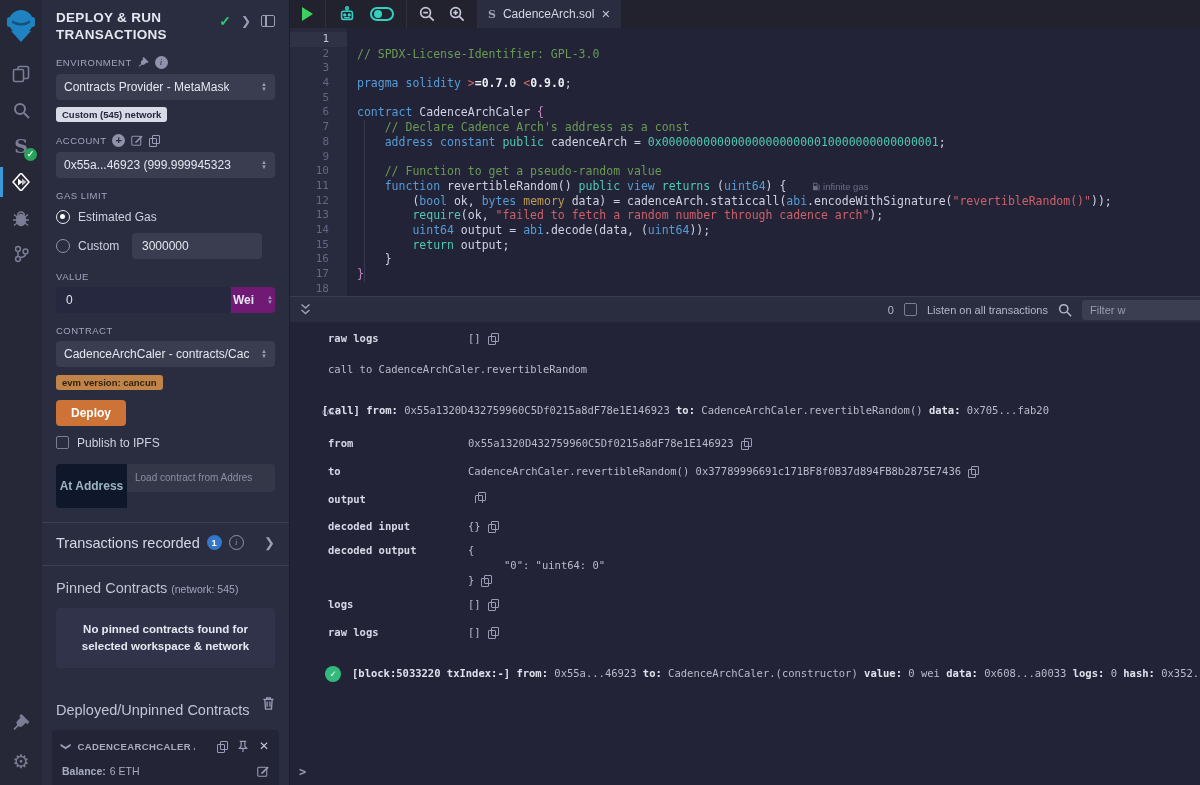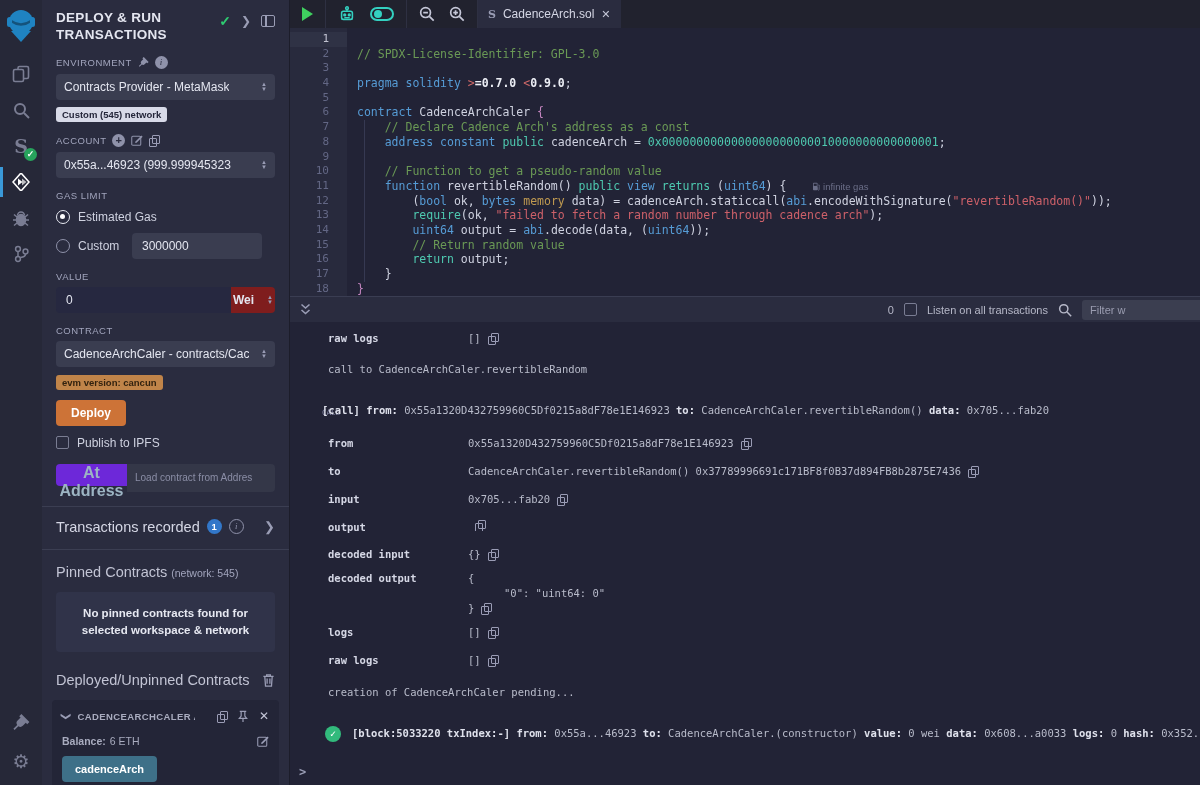--- a/index.html
+++ b/index.html
@@ -57,31 +57,31 @@
   .radio-row { display:flex; align-items:center; gap:8px; margin-top:9px; font-size:12px; color:#cfd2e0; }
   .radio { width:14px; height:14px; border-radius:50%; border:1.5px solid #8f92aa; position:relative; }
   .radio.sel { border-color:#e8eaf2; }
   .radio.sel::before { content:""; position:absolute; left:3px; top:3px; width:5px; height:5px;
     border-radius:50%; background:#ffffff; }
   .gas-input { width:130px; height:26px; background:#3a3d50; border:none; border-radius:4px;
     color:#e4e6f0; font-size:12px; padding:0 10px; }
   .value-row { display:flex; margin-top:5px; }
   .value-input { flex:1; height:26px; background:#262840; border:none; border-radius:4px 0 0 4px;
     color:#e4e6f0; font-size:12px; padding:0 10px; }
-  .unit-box { width:54px; height:26px; background:#7f1d1d; border-radius:0 4px 4px 0;
+  .unit-box { width:54px; height:26px; background:#701a75; border-radius:0 4px 4px 0;
     display:flex; align-items:center; justify-content:center; gap:9px; font-size:12px;
     font-weight:bold; color:#e4e6f0; cursor:pointer; }
 
   .deploy-btn { margin-top:10px; background:#cd7337; color:#fff; font-weight:bold; font-size:12px;
     border:none; border-radius:4px; padding:6px 15px; cursor:pointer; }
   .chk-row { display:flex; align-items:center; gap:8px; margin-top:10px; font-size:12px; }
   .checkbox { width:13px; height:13px; border:1.5px solid #7a7d93; border-radius:2px; background:transparent; }
   .ataddr-row { display:flex; margin-top:14px; }
-  .ataddr-btn { width:90px; height:22px; background:#6d28d9; border:none; border-radius:4px 0 0 4px;
-    color:#9cb4c3; font-weight:bold; font-size:16px; cursor:pointer; }
+  .ataddr-btn { width:90px; height:44px; background:#0f172a; border:none; border-radius:4px 0 0 4px;
+    color:#9cb4c3; font-weight:bold; font-size:12px; cursor:pointer; }
   .ataddr-input { flex:1; height:28px; background:#343748; border:none; border-radius:0 4px 4px 0;
     color:#e4e6f0; font-size:10px; padding:0 8px; }
   .ataddr-input::placeholder { color:#8b8ea6; }
 
   .divider { height:1px; background:#3b3e52; margin:14px -14px 0 -14px; }
   .trans-row { display:flex; align-items:center; margin-top:12px; gap:7px; }
   .trans-label { font-size:14.5px; color:#d5d7e5; }
   .count-badge { width:15px; height:15px; border-radius:50%; background:#3277c9; color:#fff;
     font-size:9.5px; font-weight:bold; line-height:15px; text-align:center; }
   .trans-chev { margin-left:auto; color:#9a9db5; font-size:13px; }
@@ -321,21 +321,21 @@
     </div>
     <div class="divider"></div>
 
     <div class="sec-title">
       <span>Pinned Contracts</span>
       <span class="sec-note">(network: 545)</span>
     </div>
     <div class="empty-card">No pinned contracts found for selected workspace &amp; network</div>
 
     <div class="dep-head">
-      <span class="sec-title" style="margin-top:0;">Deployed/Unpinned Contracts</span>
+      <span class="sec-title" style="margin-top:14px;">Deployed/Unpinned Contracts</span>
       <svg width="13" height="14" viewBox="0 0 14 15" fill="none" stroke="#9a9db5" stroke-width="1.4">
           <path d="M1.5 3.5 h11 M5 3.5 V2 h4 v1.5 M3 3.5 L3.8 14 h6.4 L11 3.5 M5.5 6 v5.5 M8.5 6 v5.5"></path>
         </svg>
     </div>
 
     <div class="dep-card">
       <div class="dep-card-head">
         <span class="chev" style="font-size:10px; transform:rotate(90deg); display:inline-block;">❯</span>
         <span class="dep-card-title">CADENCEARCHCALER AT 0X</span>
         <span class="dep-icons">
@@ -425,21 +425,20 @@
           <div class="code-line"></div>
           <div class="code-line"><span class="tk-c">    // Function to get a pseudo-random value</span></div>
           <div class="code-line"><span class="tk-k">    function</span><span class="tk-w"> revertibleRandom() </span><span class="tk-t">public</span><span class="tk-w"> </span><span class="tk-k">view</span><span class="tk-w"> </span><span class="tk-t">returns</span><span class="tk-w"> (</span><span class="tk-k">uint64</span><span class="tk-w">) </span><span class="tk-w">{</span><span class="gas-anno"><svg width="8" height="9" viewBox="0 0 10 12" fill="#6b6e88" style="vertical-align:-1px;">
                 <rect x="1" y="1" width="6" height="10" rx="1"></rect>
                 <rect x="2" y="2.2" width="4" height="3" fill="#222336"></rect>
                 <path d="M8 4 h1.3 v6 a1 1 0 0 1 -2 0 V7" stroke="#6b6e88" stroke-width="1" fill="none"></path>
               </svg> infinite gas</span></div>
           <div class="code-line"><span class="tk-w">        (</span><span class="tk-k">bool</span><span class="tk-w"> ok, </span><span class="tk-k">bytes</span><span class="tk-w"> </span><span class="tk-m">memory</span><span class="tk-w"> data) = cadenceArch.staticcall(</span><span class="tk-k">abi</span><span class="tk-w">.encodeWithSignature(</span><span class="tk-s">"revertibleRandom()"</span><span class="tk-w">));</span></div>
           <div class="code-line"><span class="tk-t">        require</span><span class="tk-w">(ok, </span><span class="tk-s">"failed to fetch a random number through cadence arch"</span><span class="tk-w">);</span></div>
           <div class="code-line"><span class="tk-k">        uint64</span><span class="tk-w"> output = </span><span class="tk-k">abi</span><span class="tk-w">.decode(data, (</span><span class="tk-k">uint64</span><span class="tk-w">));</span></div>
-          <div class="code-line"><span class="tk-c">        // Return random value</span></div>
           <div class="code-line"><span class="tk-t">        return</span><span class="tk-w"> output;</span></div>
           <div class="code-line"><span class="tk-w">    }</span></div>
           <div class="code-line"><span class="tk-br">}</span></div>
         </div>
     </div>
 
     <div class="term-head">
       <svg width="11" height="13" viewBox="0 0 11 13" fill="none" stroke="#9a9db5" stroke-width="1.6">
           <path d="M1.5 1.5 L5.5 5 L9.5 1.5 M1.5 7 L5.5 10.5 L9.5 7"></path>
         </svg>
@@ -479,27 +478,20 @@
           </span>
         </div>
         <div class="t-row" style="margin-top: 13px;">
           <span class="t-label">to</span>
           <span class="t-value">
             <span>CadenceArchCaler.revertibleRandom() 0x37789996691c171BF8f0B37d894FB8b2875E7436</span>
             <span class="icp"></span>
           </span>
         </div>
         <div class="t-row" style="margin-top: 13px;">
-          <span class="t-label">input</span>
-          <span class="t-value">
-            <span>0x705...fab20</span>
-            <span class="icp"></span>
-          </span>
-        </div>
-        <div class="t-row" style="margin-top: 13px;">
           <span class="t-label">output</span>
           <span class="t-value">
             <span></span>
             <span class="icp"></span>
           </span>
         </div>
         <div class="t-row" style="margin-top: 12px; justify-content: center;">
           <span class="t-label">decoded input</span>
           <span class="t-value">
             <span>{}</span>
@@ -526,22 +518,19 @@
             <span class="icp"></span>
           </span>
         </div>
         <div class="t-row" style="margin-top: 13px;">
           <span class="t-label">raw logs</span>
           <span class="t-value">
             <span>[]</span>
             <span class="icp"></span>
           </span>
         </div>
-        <div class="t-row" style="margin-top: 17px;">
-          <span class="t-text">creation of CadenceArchCaler pending...</span>
-        </div>
         <div class="t-row" style="margin-top: 26px;">
           <span class="succ-icon">✓</span>
           <span class="t-parts"><span class="tp-b">[block:5033220 txIndex:-]</span><span class="tp-v">  </span><span class="tp-b">from:</span><span class="tp-v"> 0x55a...46923 </span><span class="tp-b">to:</span><span class="tp-v"> CadenceArchCaler.(constructor) </span><span class="tp-b">value:</span><span class="tp-v"> 0 wei </span><span class="tp-b">data:</span><span class="tp-v"> 0x608...a0033 </span><span class="tp-b">logs:</span><span class="tp-v"> 0 </span><span class="tp-b">hash:</span><span class="tp-v"> 0x352...c36e3</span></span>
         </div>
       </div>
   </div>
 </div>
 
 </body></html>

